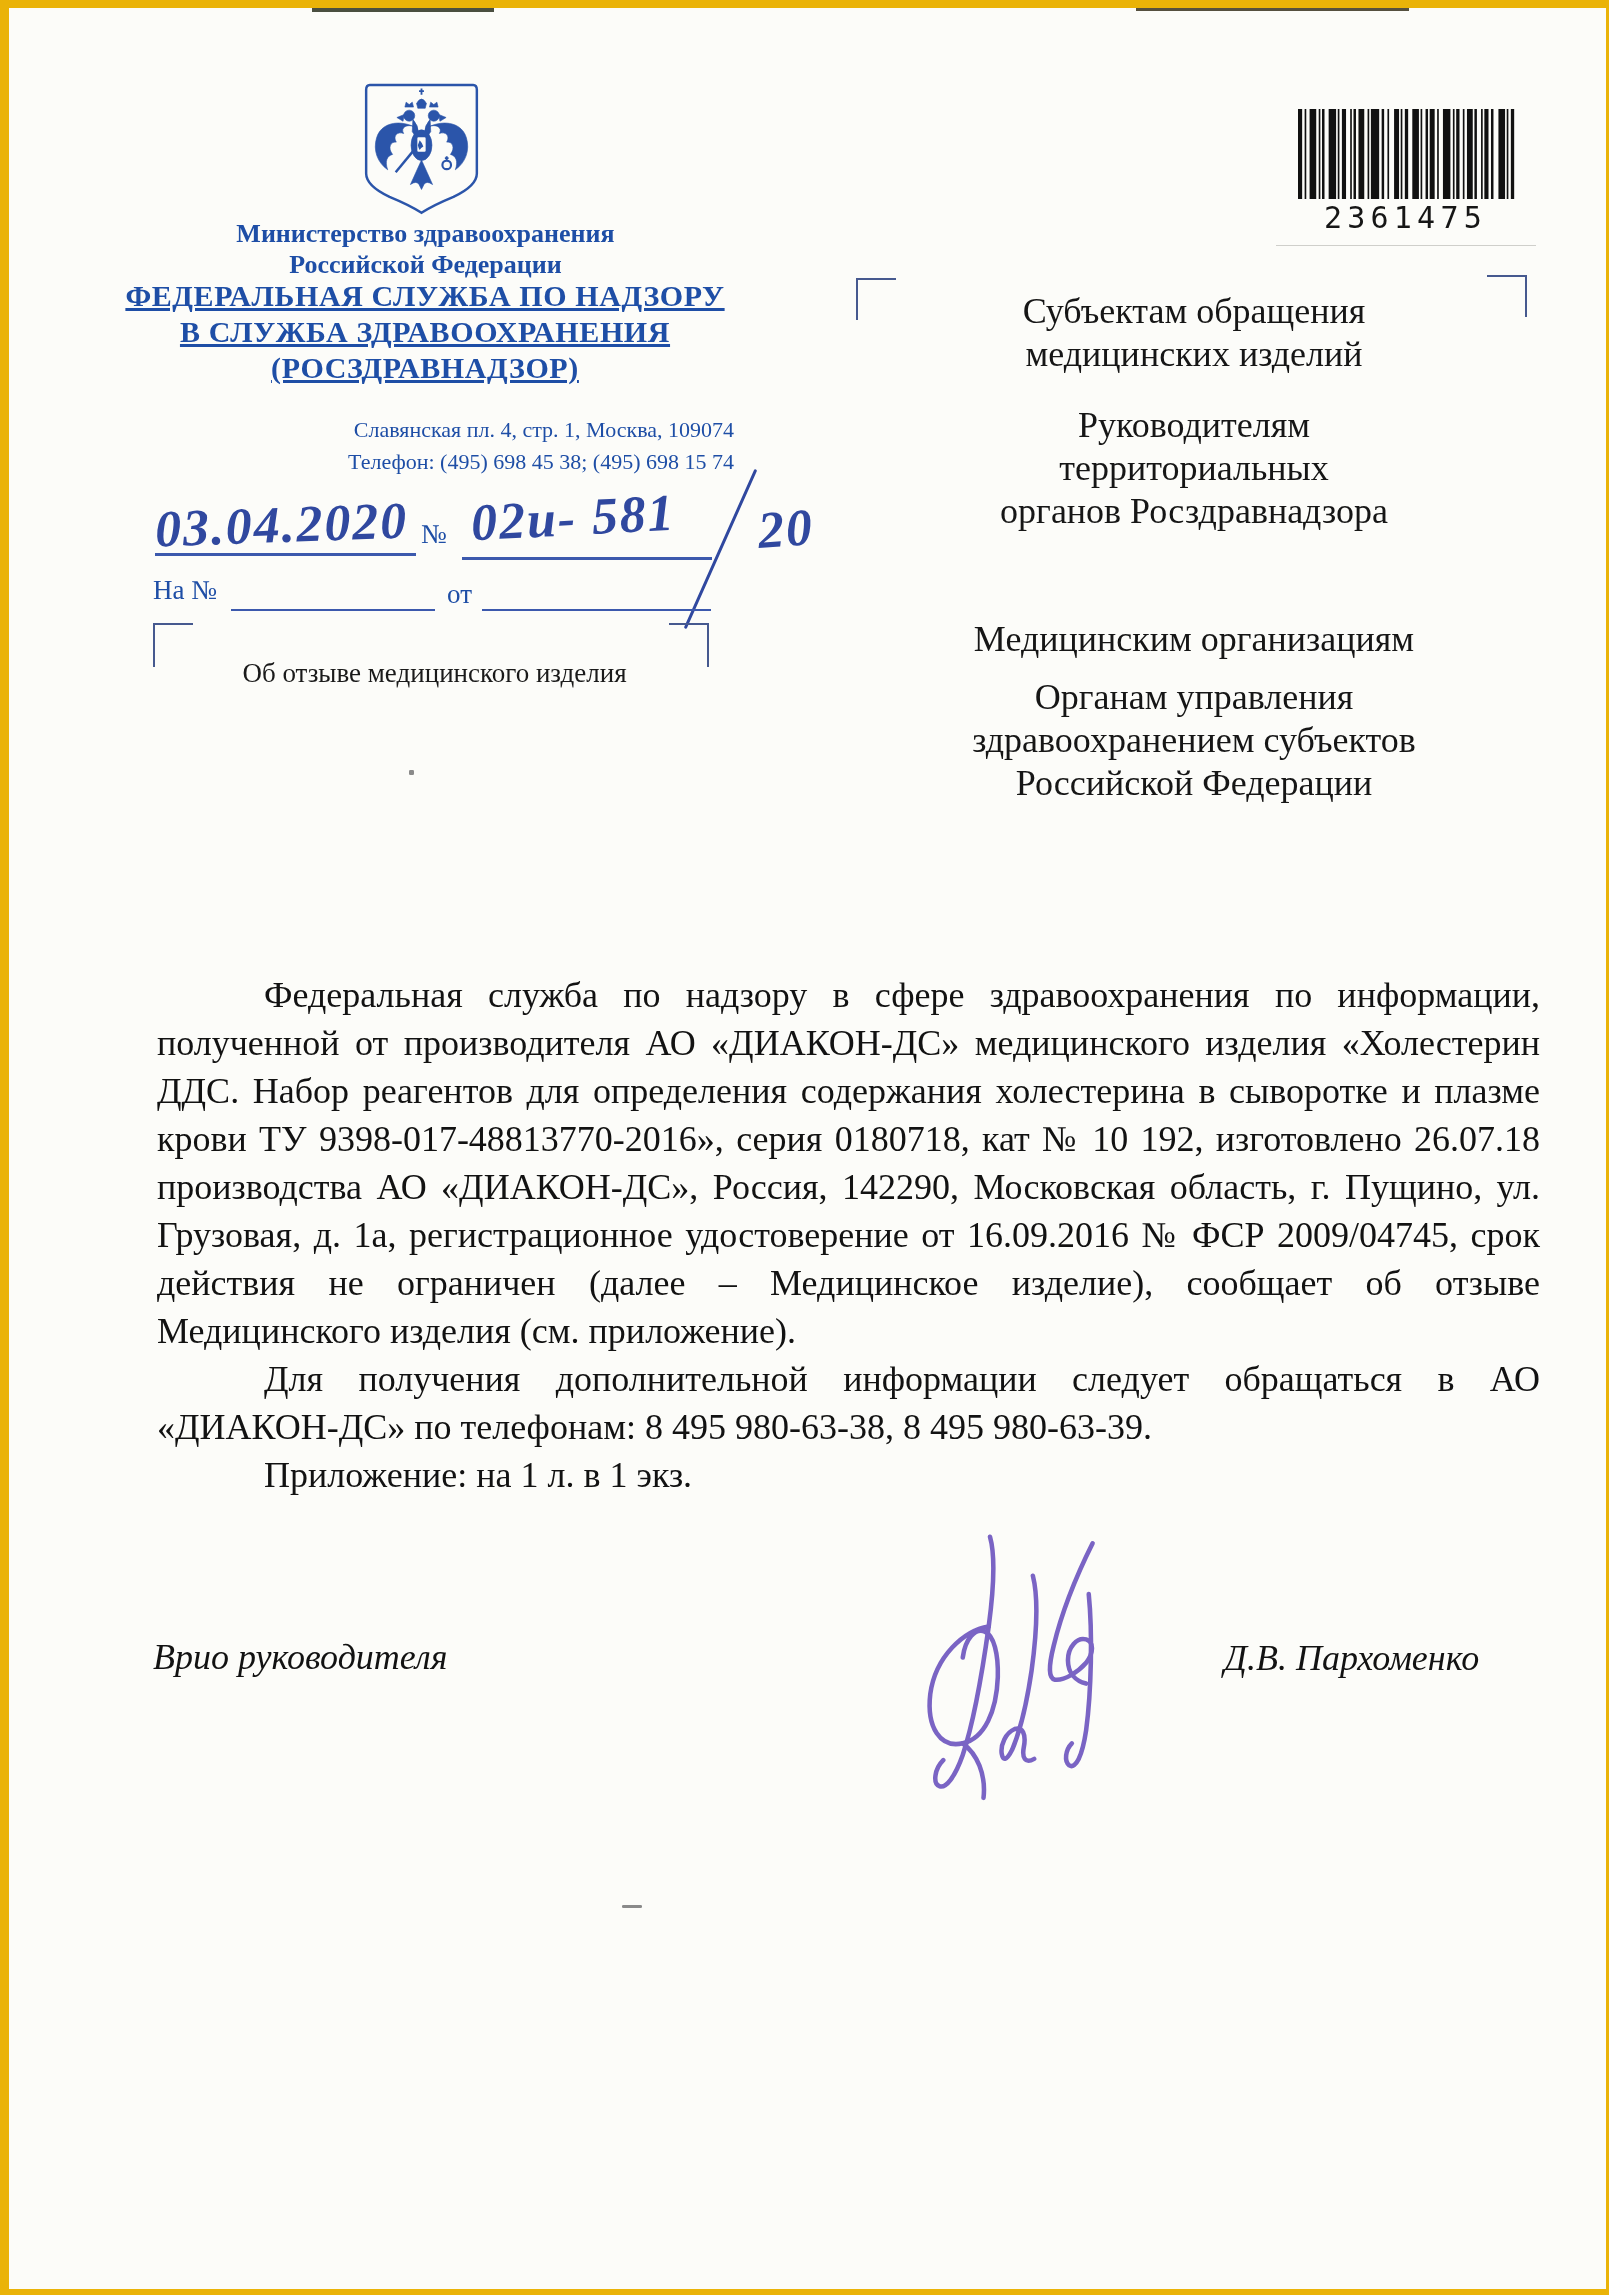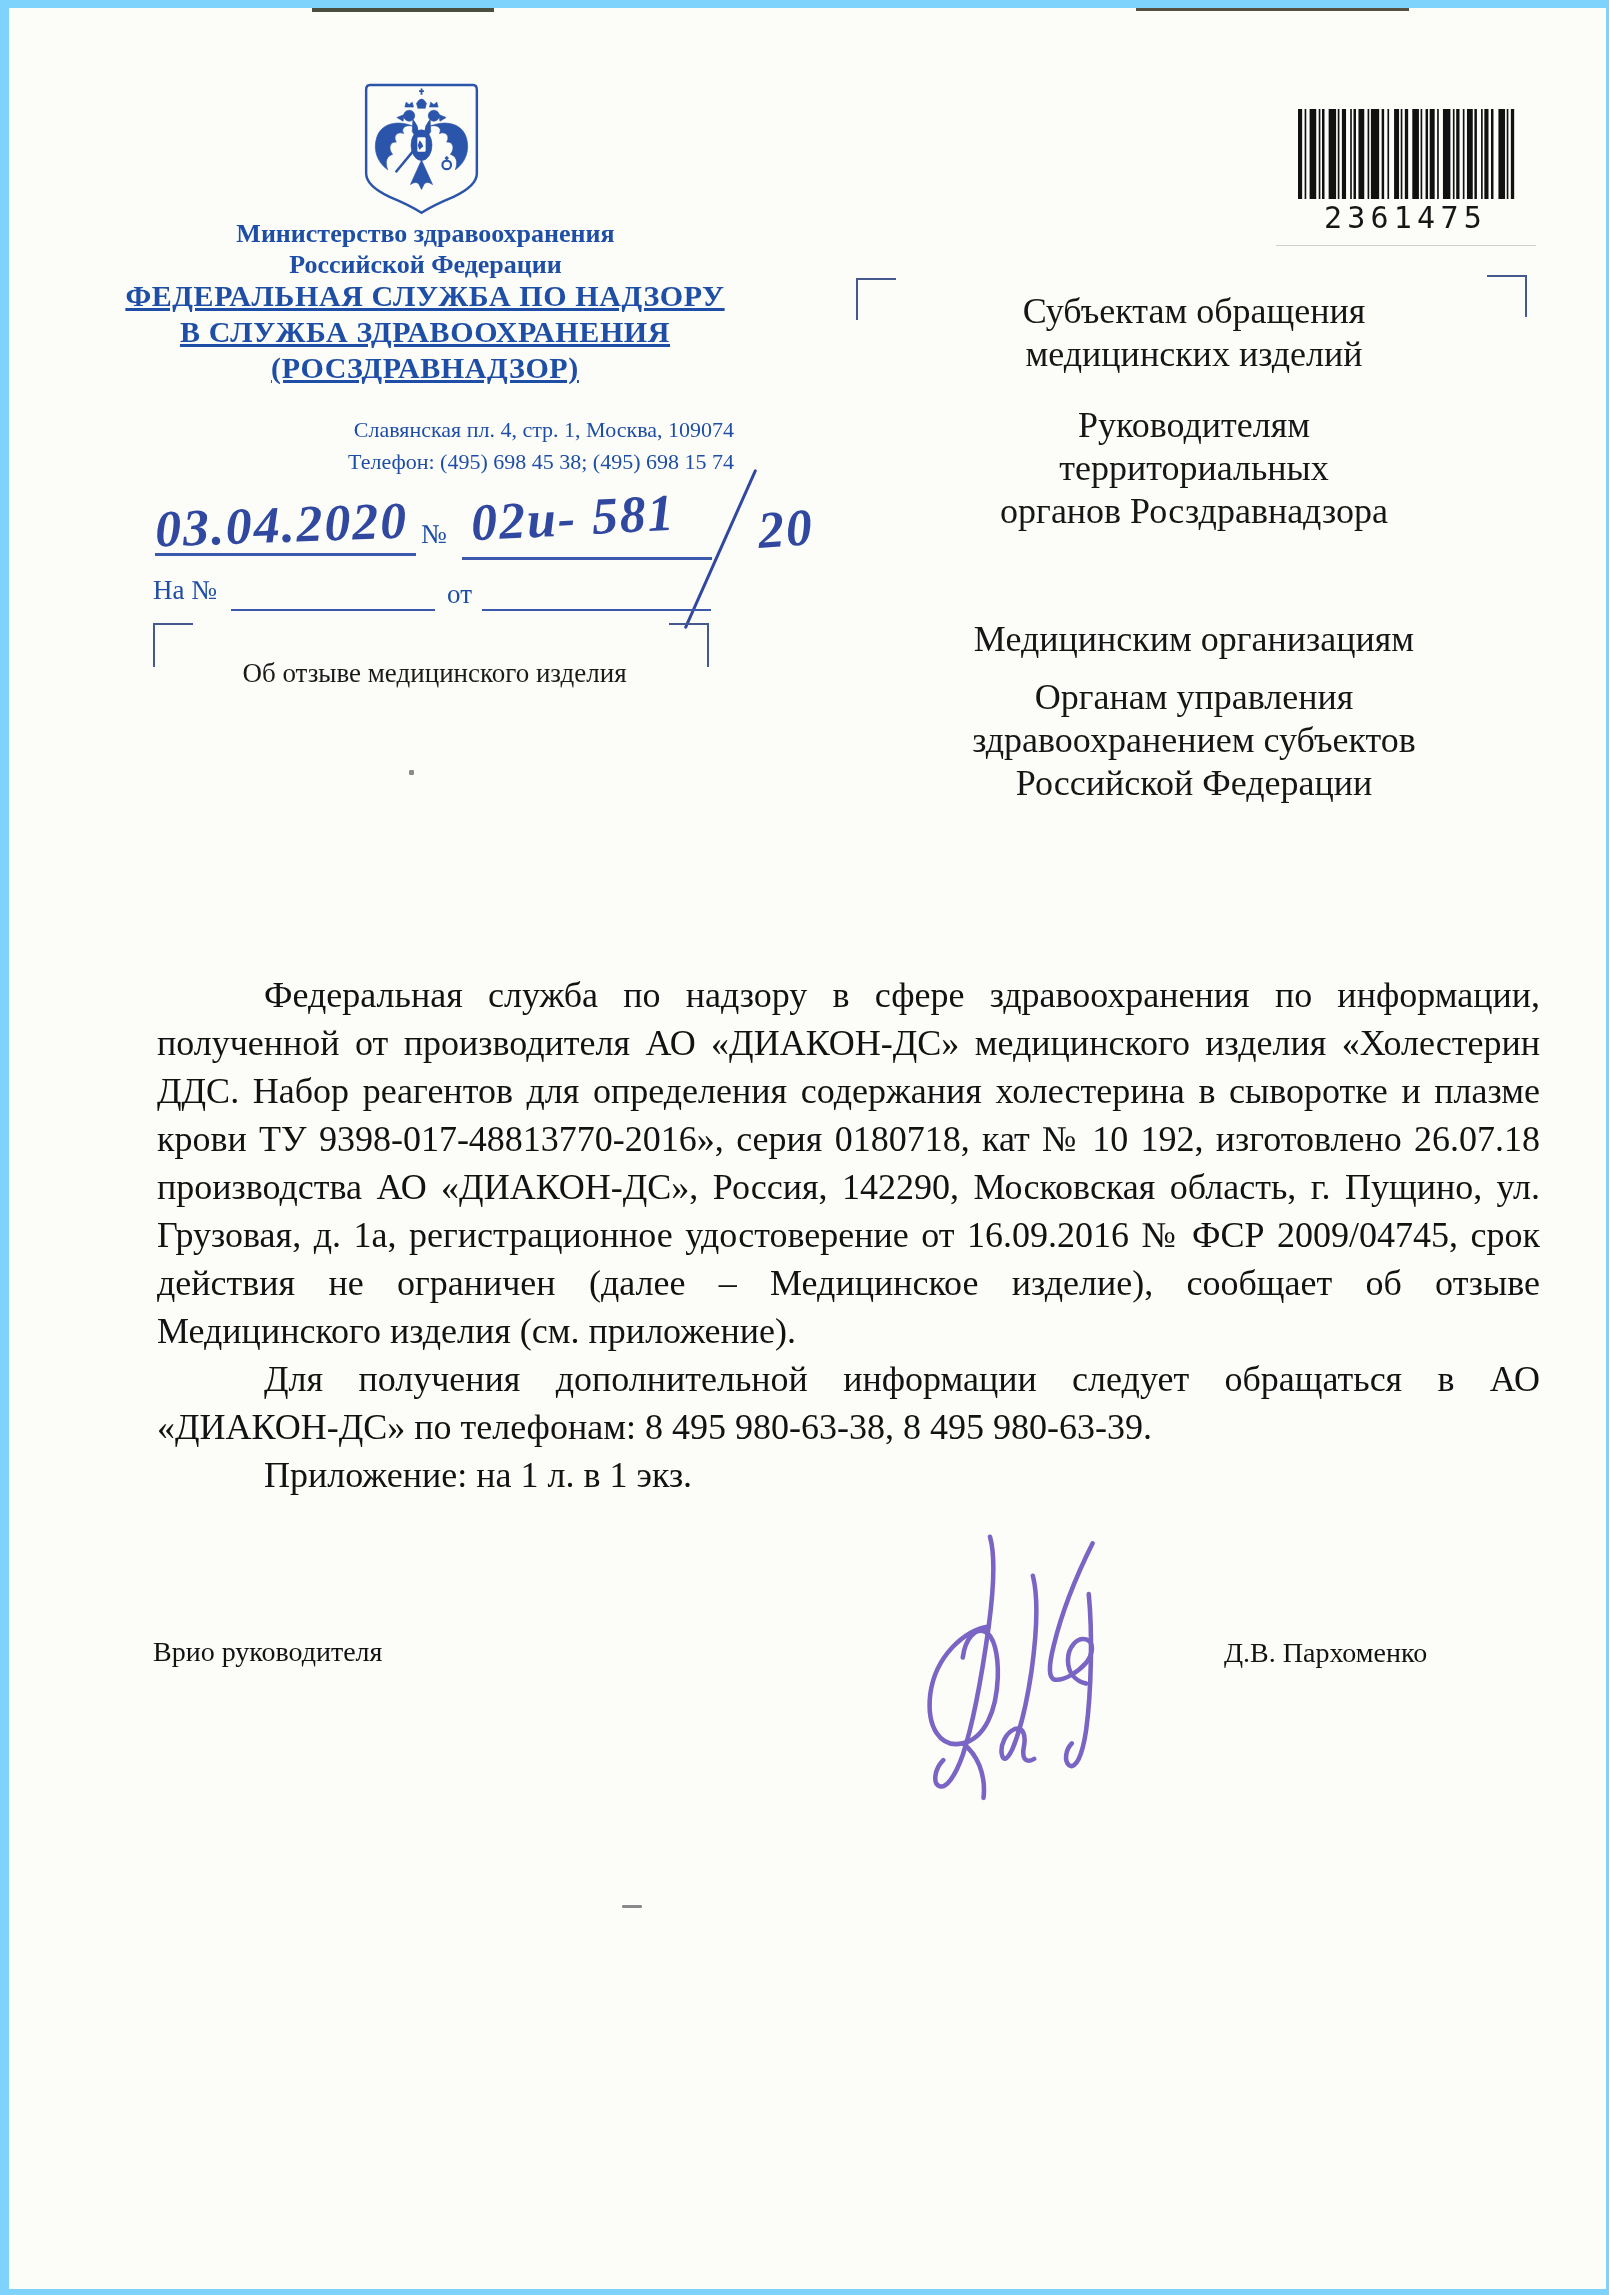--- a/index.html
+++ b/index.html
@@ -1,16 +1,16 @@
 <!DOCTYPE html>
 <html style="font-size:10.4px"><head>
 <meta charset="utf-8">
 <style>
   html,body{margin:0;padding:0;background:#333;}
-  .scan{position:relative;width:1610px;height:2295px;background:#7dd3fc;overflow:hidden;
+  .scan{position:relative;width:1610px;height:2295px;background:#eab308;overflow:hidden;
         font-family:"Liberation Serif",serif;color:#141414;}
   .page{position:absolute;left:9px;top:7.8px;right:4.5px;bottom:6.5px;background:#fcfcf9;}
   .abs{position:absolute;}
   .ministry{left:117px;top:218px;width:617px;text-align:center;font-weight:bold;
             font-size:26px;line-height:31px;color:#1e4ea6;}
   .agency{left:97px;top:278px;width:656px;text-align:center;font-weight:bold;
           font-size:30px;line-height:36px;color:#1e4ea6;letter-spacing:0.6px;text-decoration:underline;}
   .addr{left:117px;top:415px;width:617px;text-align:right;font-size:22px;line-height:30px;color:#1e4ea6;}
   
   .hw{font-style:italic;font-weight:bold;color:#30489f;font-size:52px;letter-spacing:1.9px;white-space:nowrap;}
@@ -29,21 +29,21 @@
   .subject{left:162px;top:658px;width:545px;text-align:center;font-size:27px;color:#1a1a1a;}
   .rcpt{width:688px;left:850px;text-align:center;font-size:36px;line-height:43px;color:#161616;}
   
   .bc-num{left:1295px;top:200px;width:221px;text-align:center;
           font-family:"DejaVu Sans Mono",monospace;font-size:30px;letter-spacing:5.2px;color:#161616;}
   
   .bodytext{left:157px;top:971px;width:1383px;font-size:36px;line-height:48px;
             text-align:justify;color:#121212;}
   .bodytext p{margin:0;text-indent:107px;}
   .bodytext p.attach{}
-  .sig-label{font-size:28px;color:#121212;white-space:nowrap;}
+  .sig-label{font-size:36px;color:#121212;white-space:nowrap;font-style:italic;}
   .artifact{background:#8a8a8a;border-radius:1.3px;}
 </style>
 </head>
 <body>
 
 <div class="scan">
   <div class="page"></div>
 
   <svg class="abs" style="left:360px;top:82px;" width="123" height="135" viewBox="0 0 200 218">
     <path d="M16,4 H184 Q190,4 190,12 V148 Q190,168 152,186 Q118,200 100,212 Q82,200 48,186 Q10,168 10,148 V12 Q10,4 16,4 Z" fill="none" stroke="#2b55aa" stroke-width="4"></path>

